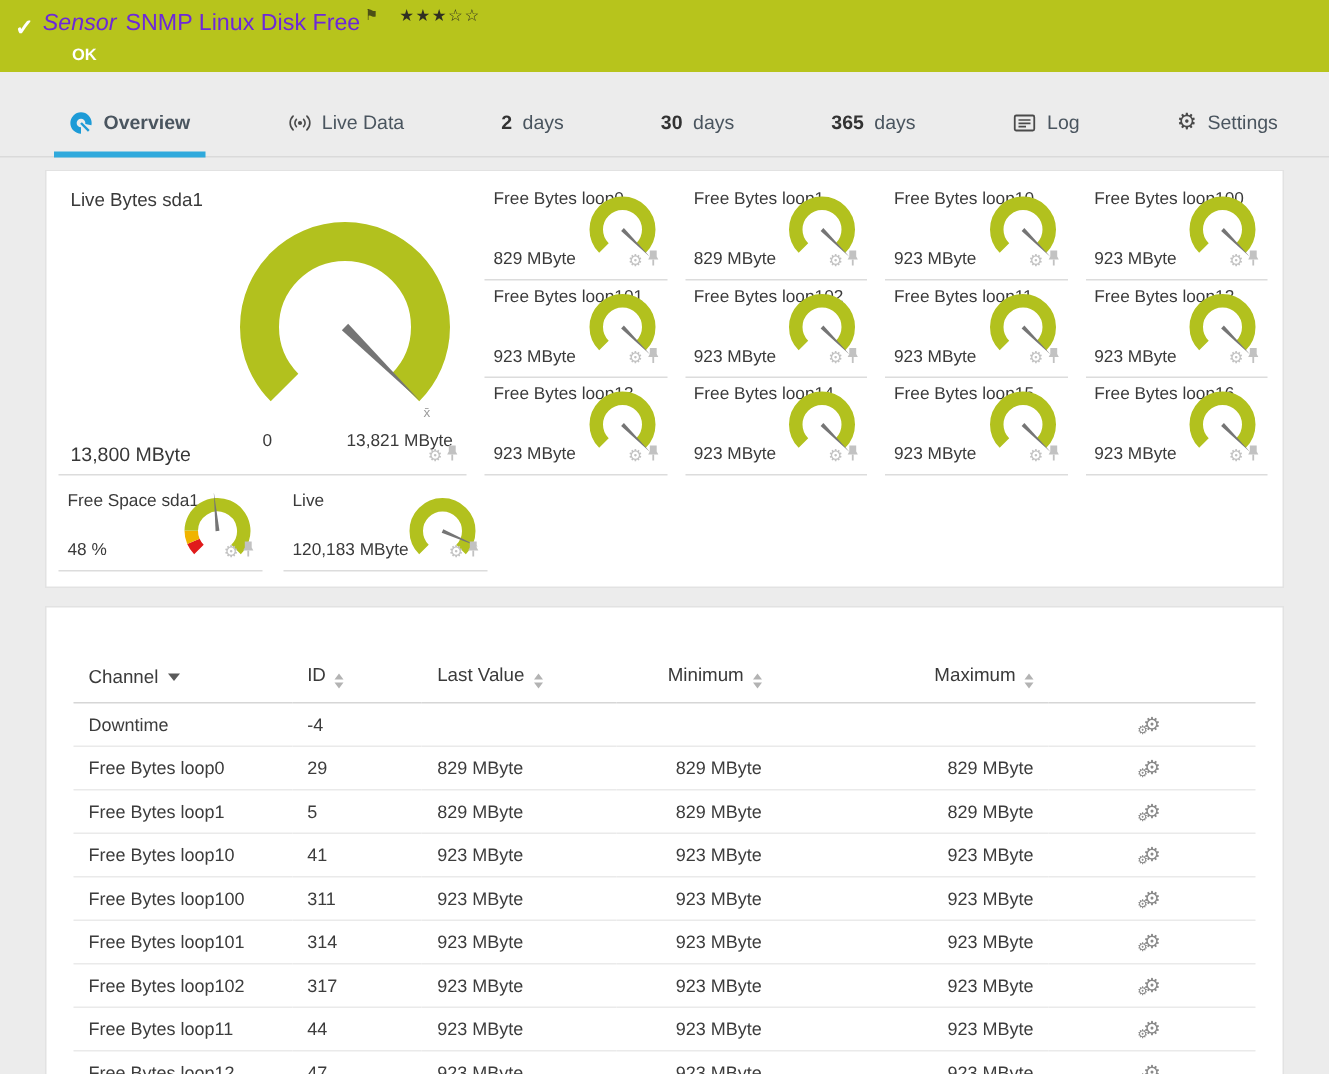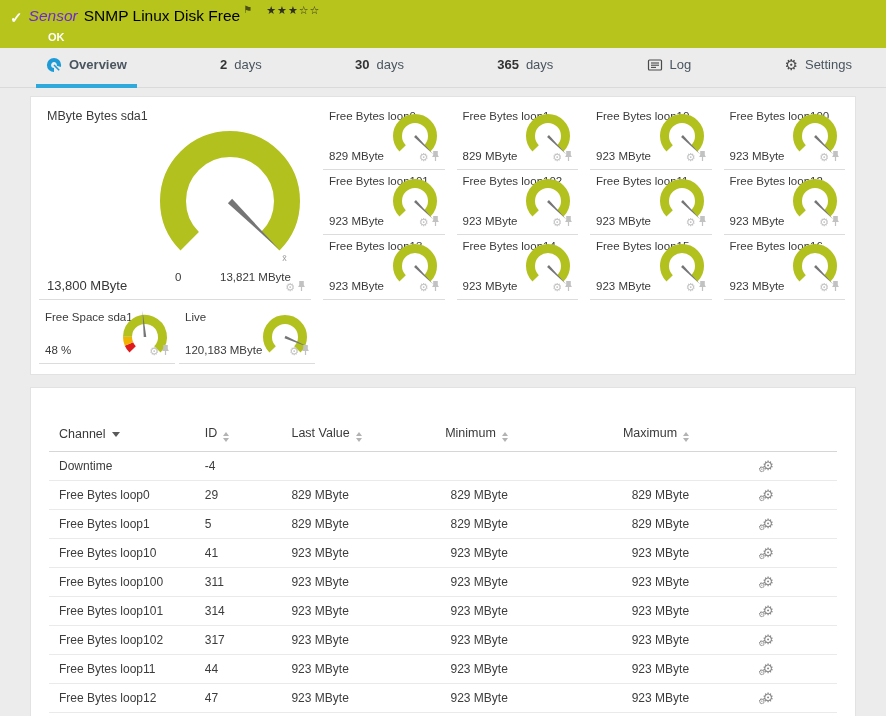--- a/index.html
+++ b/index.html
@@ -4,59 +4,59 @@
 <style>
   * { box-sizing: border-box; margin: 0; padding: 0; }
   html,body { width:886px; height:716px; overflow:hidden; }
   body { font-family:"Liberation Sans", sans-serif; background:#ececec; color:#3c3c3c; position:relative; }
 
   
   .sensor-header { height:48px; background:#b7c41c; position:relative; padding:6px 10px 0 8px; }
   .hdr-line { display:flex; align-items:flex-start; }
   .check { color:#fff; font-size:15px; font-weight:bold; margin:3px 6px 0 2px; }
   .hdr-kind { color:#6d28d9; font-size:15.5px; font-style:italic; margin-right:6px; margin-top:1px; }
-  .hdr-name { color:#000000; font-size:15.5px; margin-top:1px; }
+  .hdr-name { color:#6d28d9; font-size:15.5px; margin-top:1px; }
   .flag-icon { color:rgba(40,40,20,.75); font-size:10px; margin:-2px 0 0 3px; }
   .stars { color:#2f2f22; font-size:11px; letter-spacing:1px; margin:-2px 0 0 14px; }
   .hdr-status { color:#fff; font-size:11px; font-weight:bold; margin:4px 0 0 40px; }
 
   
-  .tabbar { height:40px; display:flex; align-items:flex-end; justify-content:space-between;
+  .tabbar { height:57px; display:flex; align-items:flex-end; justify-content:space-between;
             padding:0 24px 0 36px; border-bottom:1px solid #dadada; }
   .tab { height:45px; display:flex; align-items:center; gap:7px; font-size:13px; color:#47525c;
          padding:0 10px; position:relative; cursor:pointer; white-space:nowrap; }
   .tab b { font-weight:bold; color:#333; }
   .tab .lbl { color:#4a555f; }
   .tab.active { font-weight:bold; color:#3e4d59; }
   .tab.active::after { content:""; position:absolute; left:0; right:0; bottom:-1px; height:4px; background:#2fa9dc; }
   .tab svg, .tab .gear-char { flex:0 0 auto; }
   .gear-char { font-size:15px; color:#4a4a4a; line-height:1; }
 
   
   .panel { background:#fff; border:1px solid #e2e2e2; }
   .gauges-panel { margin:8px 30px 0 30px; padding:8px 10px 10px 8px; }
   .top-flex { display:flex; }
 
   .big-cell { width:272px; min-width:272px; height:195px; position:relative; border-bottom:1px solid #dcdcdc; margin-right:12px; }
   .big-title { padding:4px 0 0 8px; font-size:12.5px; color:#3a3a3a; }
   .big-svg { position:absolute; left:96px; top:14px; }
   .scale-min { position:absolute; left:136px; bottom:16px; font-size:11.5px; color:#3a3a3a; }
-  .scale-max { position:absolute; left:181px; bottom:16px; font-size:11.5px; color:#3a3a3a; }
+  .scale-max { position:absolute; left:192px; bottom:16px; font-size:11.5px; color:#3a3a3a; }
   .big-value { position:absolute; left:8px; bottom:6px; font-size:13px; color:#373737; }
 
   .small-grid { flex:1; display:grid; grid-template-columns:repeat(4,1fr); column-gap:12px; }
   .gcell { position:relative; height:65px; border-bottom:1px solid #dcdcdc; }
   .gtitle { padding:5px 0 0 6px; font-size:11.5px; color:#3a3a3a; white-space:nowrap; }
   .gsvg { position:absolute; right:2px; top:5px; }
   .gvalue { position:absolute; left:6px; bottom:7px; font-size:11.5px; color:#3a3a3a; }
 
   .gicons { position:absolute; right:5px; bottom:3px; display:flex; align-items:center; gap:2px; }
   .gicons .mini-gear { font-size:11px; color:#c2c2c2; line-height:1; }
 
-  .bottom-row { display:flex; gap:4px; margin-top:6px; }
+  .bottom-row { display:flex; gap:14px; margin-top:6px; }
   .bcell { width:136px; min-width:136px; height:58px; }
 
   
   .table-panel { margin:12px 30px 0 30px; padding:30px 18px 0 18px; height:400px; }
   table { width:100%; border-collapse:collapse; table-layout:fixed; font-size:12px; color:#3c3c3c; }
   col.c1{width:18.5%} col.c2{width:11%} col.c3{width:16.5%} col.c4{width:13.5%} col.c5{width:23%} col.c6{width:17.5%}
   th { font-weight:normal; font-size:12.5px; color:#3a3a3a; text-align:left; padding:8px 10px 9px 10px;
        border-bottom:1px solid #d6d6d6; white-space:nowrap; cursor:pointer; }
   th.r, td.r { text-align:right; }
   td { padding:7px 10px; border-bottom:1px solid #eaeaea; white-space:nowrap; overflow:hidden; }
@@ -88,20 +88,27 @@
 
 <div class="tabbar" id="tabbar">
     <div class="tab active">
       <svg width="16" height="16" viewBox="0 0 16 16">
         <circle cx="8" cy="8" r="5" fill="none" stroke="#1d9bd7" stroke-width="4.2" stroke-dasharray="24.5 6.9" transform="rotate(90 8 8)"></circle>
         <line x1="8" y1="8" x2="13.2" y2="13.2" stroke="#1d9bd7" stroke-width="1.6"></line>
       </svg>
       <span class="lbl">Overview</span>
     </div>
     <div class="tab">
+      <svg width="16" height="16" viewBox="0 0 16 16" fill="none" stroke="#4a4a4a" stroke-width="1.1" stroke-linecap="round">
+        <circle cx="8" cy="8" r="1.4" fill="#4a4a4a" stroke="none"></circle>
+        <path d="M5.6 5.6a3.4 3.4 0 0 0 0 4.8M10.4 5.6a3.4 3.4 0 0 1 0 4.8M3.4 3.4a6.4 6.4 0 0 0 0 9.2M12.6 3.4a6.4 6.4 0 0 1 0 9.2"></path>
+      </svg>
+      <span class="lbl">Live Data</span>
+    </div>
+    <div class="tab">
       <b>2</b>
       <span class="lbl">days</span>
     </div>
     <div class="tab">
       <b>30</b>
       <span class="lbl">days</span>
     </div>
     <div class="tab">
       <b>365</b>
       <span class="lbl">days</span>
@@ -117,21 +124,21 @@
     </div>
     <div class="tab">
       <span class="gear-char">⚙</span>
       <span class="lbl">Settings</span>
     </div>
   </div>
 
 <div class="panel gauges-panel">
   <div class="top-flex">
     <div class="big-cell">
-      <div class="big-title">MByte Bytes sda1</div>
+      <div class="big-title">Live Bytes sda1</div>
       <div class="big-svg" id="main-gauge"><svg width="190" height="162" viewBox="0 0 190 162">
             <path d="M 54.69 122.31 A 57 57 0 1 1 135.31 122.31" stroke="#b2c11e" stroke-width="26" fill="none"></path>
             <polygon points="144.85,131.15 97.11,79.86 92.89,84.14" fill="#757575"></polygon>
             <text x="149.62" y="141.81" font-size="9" fill="#9a9a9a" text-anchor="middle">x̄</text>
           </svg></div>
       <div class="scale-min">0</div>
       <div class="scale-max">13,821 MByte</div>
       <div class="big-value">13,800 MByte</div>
       <div class="gicons">
         <span class="mini-gear">⚙</span>

